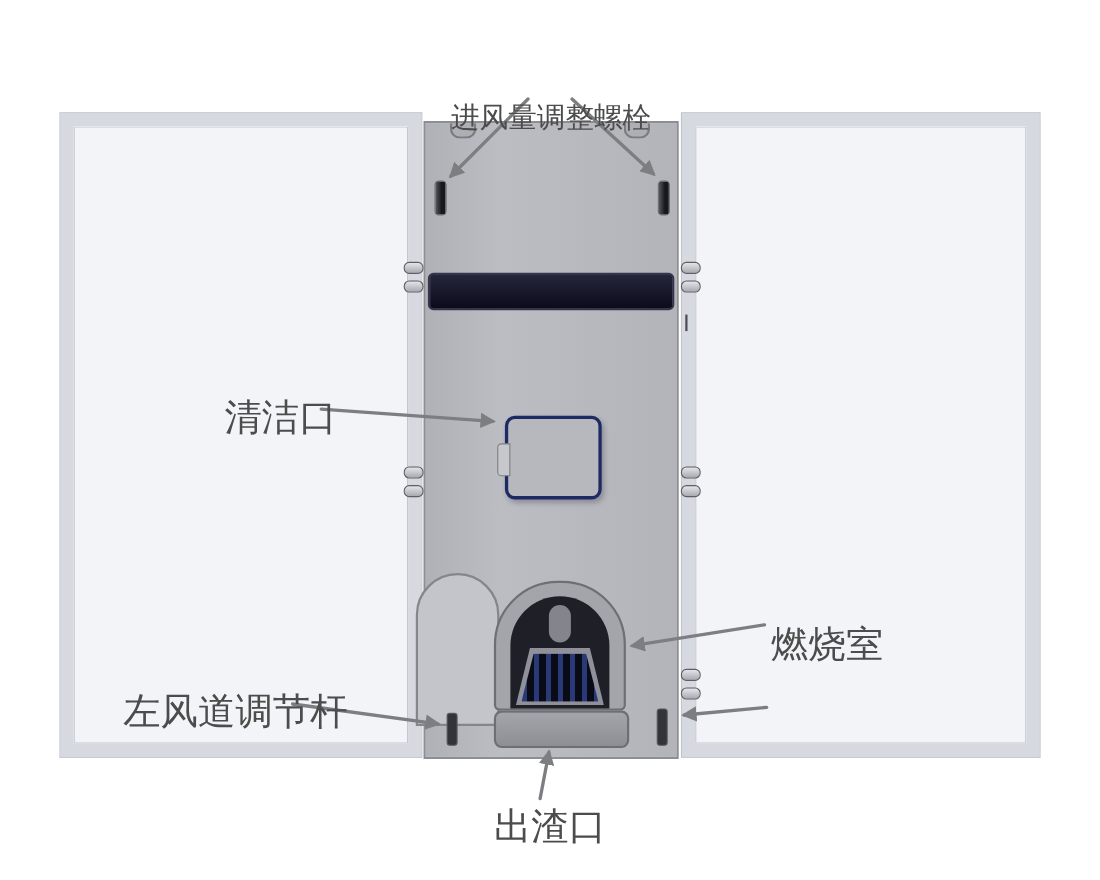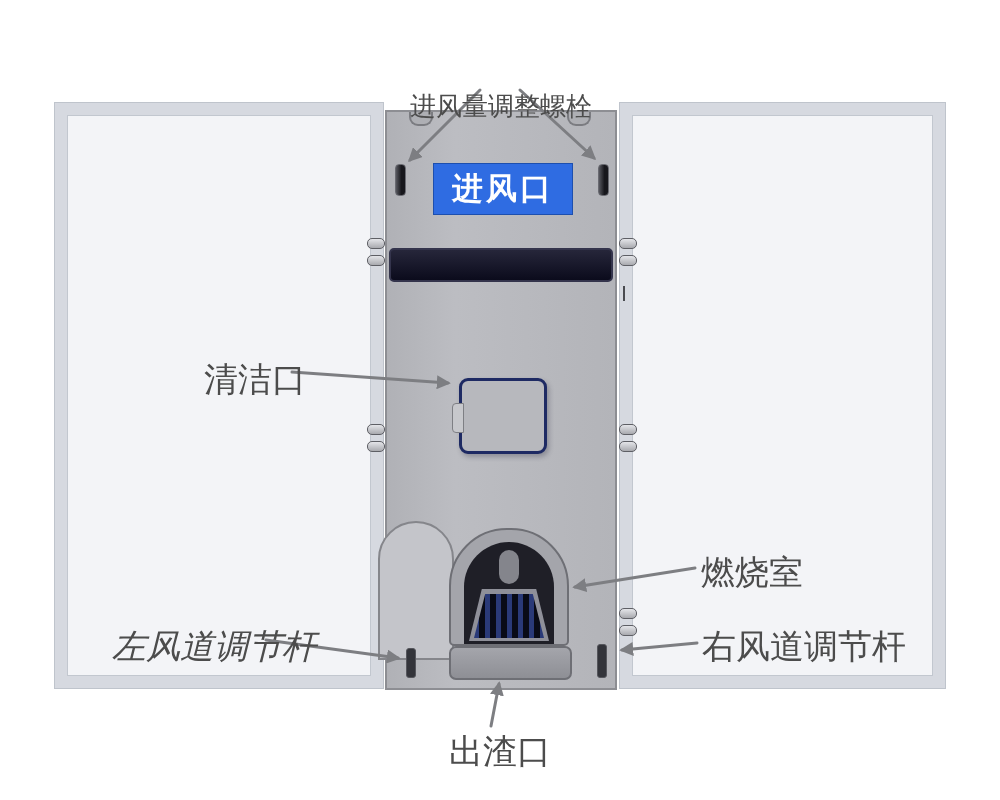--- a/index.html
+++ b/index.html
@@ -39,45 +39,42 @@
   .hinge .pill{height:11px;background:linear-gradient(180deg,#e4e5e9,#a9aaaf);border:1.5px solid #5e5f65;border-radius:5px;box-sizing:border-box;}
   .h1{left:367px;top:238px;} .h2{left:619px;top:238px;}
   .h3{left:367px;top:424px;} .h4{left:619px;top:424px;}
   .h5{left:619px;top:608px;}
   .gap-mark{position:absolute;left:623px;top:286px;width:2px;height:15px;background:#4a4b50;z-index:3;}
 
   
   .lbl{position:absolute;color:#4c4c4c;font-size:34px;white-space:nowrap;z-index:5;}
   .lbl-title{left:389px;top:48px;width:224px;text-align:center;font-size:26px;margin-top:41px;}
   .lbl-clean{left:204px;top:357px;}
-  .lbl-burn{left:701px;top:550px;text-align:right;}
-  .lbl-left-rod{left:112px;top:624px;font-style:italic;}
+  .lbl-burn{left:701px;top:563px;text-align:right;}
+  .lbl-left-rod{left:112px;top:624px;}
   .lbl-right-rod{left:702px;top:624px;}
   .lbl-slag{left:449px;top:729px;}
 
   .arrows{position:absolute;left:0;top:0;width:1000px;height:800px;z-index:4;pointer-events:none;}
 </style>
 </head>
 <body>
 
 <div class="canvas">
 
   <div class="panel panel-left"></div>
   <div class="panel panel-right"></div>
 
   <div class="unit">
     <div class="tab tab-left"></div>
     <div class="tab tab-right"></div>
 
     <div class="bolt bolt-left"></div>
     <div class="bolt bolt-right"></div>
 
-    <div class="plate">
-      <span>进风口</span>
-    </div>
 
     <div class="slot"></div>
 
     <div class="door">
       <div class="door-handle"></div>
     </div>
 
     <div class="dome"></div>
 
     <div class="arch">
@@ -114,21 +111,20 @@
   <div class="hinge h5">
       <div class="pill"></div>
       <div class="pill"></div>
     </div>
   <div class="gap-mark"></div>
 
   <div class="lbl lbl-title">进风量调整螺栓</div>
   <div class="lbl lbl-clean">清洁口</div>
   <div class="lbl lbl-burn">燃烧室</div>
   <div class="lbl lbl-left-rod">左风道调节杆</div>
-  <div class="lbl lbl-right-rod">右风道调节杆</div>
   <div class="lbl lbl-slag">出渣口</div>
 
   <svg class="arrows" viewBox="0 0 1000 800" xmlns="http://www.w3.org/2000/svg">
     <defs>
       <marker id="ah" viewBox="0 0 10 10" refX="8" refY="5" markerWidth="14" markerHeight="14" orient="auto" markerUnits="userSpaceOnUse">
         <path d="M0,0 L10,5 L0,10 z" fill="#7d7e82"></path>
       </marker>
     </defs>
     <g stroke="#7d7e82" stroke-width="3" stroke-linecap="round" fill="none">
       <line x1="480" y1="90" x2="410" y2="160" marker-end="url(#ah)"></line>

